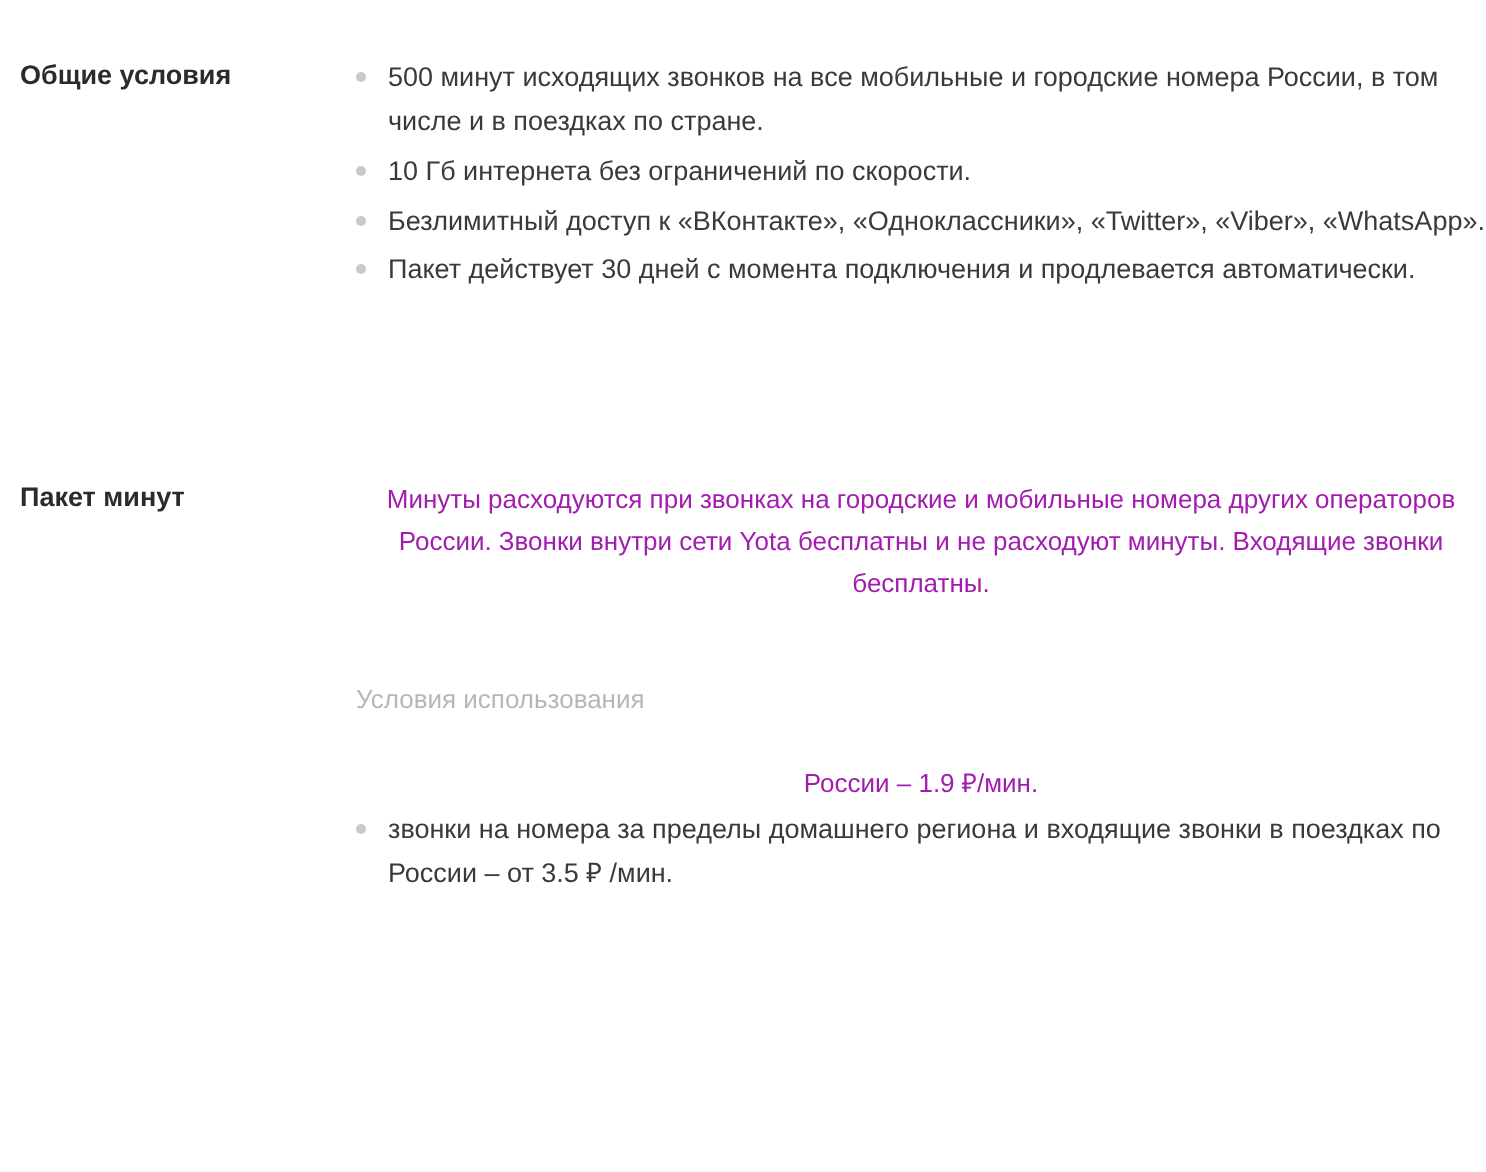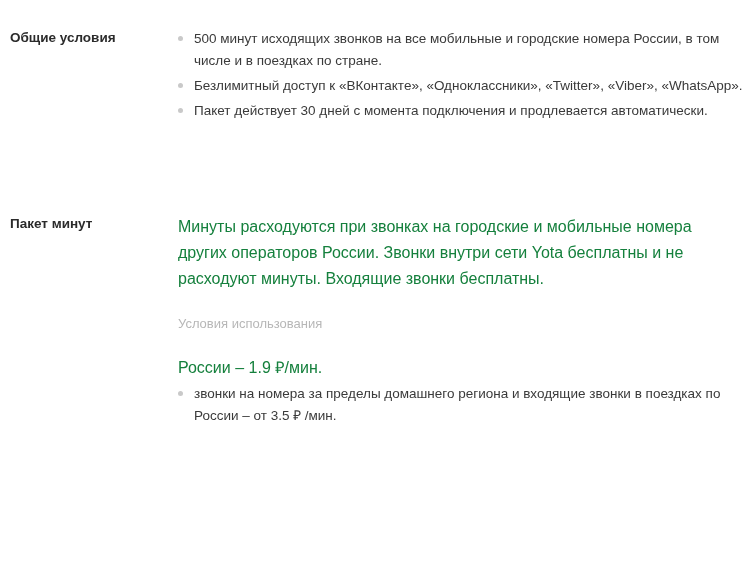--- a/index.html
+++ b/index.html
@@ -55,33 +55,34 @@
   .bullets li .dot {
     position: absolute;
     left: 0;
     top: 8px;
     width: 5px;
     height: 5px;
     border-radius: 50%;
     background: #c9c9c9;
   }
   .para {
-    font-size: 16px;
+    font-size: 13px;
     line-height: 1.62;
-    color: #15803d;
+    color: #a21caf;
     margin: 0;
+    text-align: center;
   }
   .para + .para {
     margin-top: 17px;
   }
   .subhead {
     font-size: 13px;
     line-height: 1.6;
     color: #b7b7b7;
-    margin: 22px 0 20px 0;
+    margin: 38px 0 20px 0;
   }
   #section-general {
     padding-top: 28px;
   }
   #section-minutes {
     padding-top: 90px;
   }
   .tight-list {
     margin-top: 2px;
   }
@@ -94,20 +95,24 @@
 
 <div class="page">
 
   <div class="section" id="section-general">
     <div class="section-title">Общие условия</div>
     <div class="section-body">
       <ul class="bullets">
         <li>
           <span class="dot"></span>
           <span>500 минут исходящих звонков на все мобильные и городские номера России, в том числе и в поездках по стране.</span>
+        </li>
+        <li>
+          <span class="dot"></span>
+          <span>10 Гб интернета без ограничений по скорости.</span>
         </li>
         <li>
           <span class="dot"></span>
           <span>Безлимитный доступ к «ВКонтакте», «Одноклассники», «Twitter», «Viber», «WhatsApp».</span>
         </li>
         <li>
           <span class="dot"></span>
           <span>Пакет действует 30 дней с момента подключения и продлевается автоматически.</span>
         </li>
       </ul>

